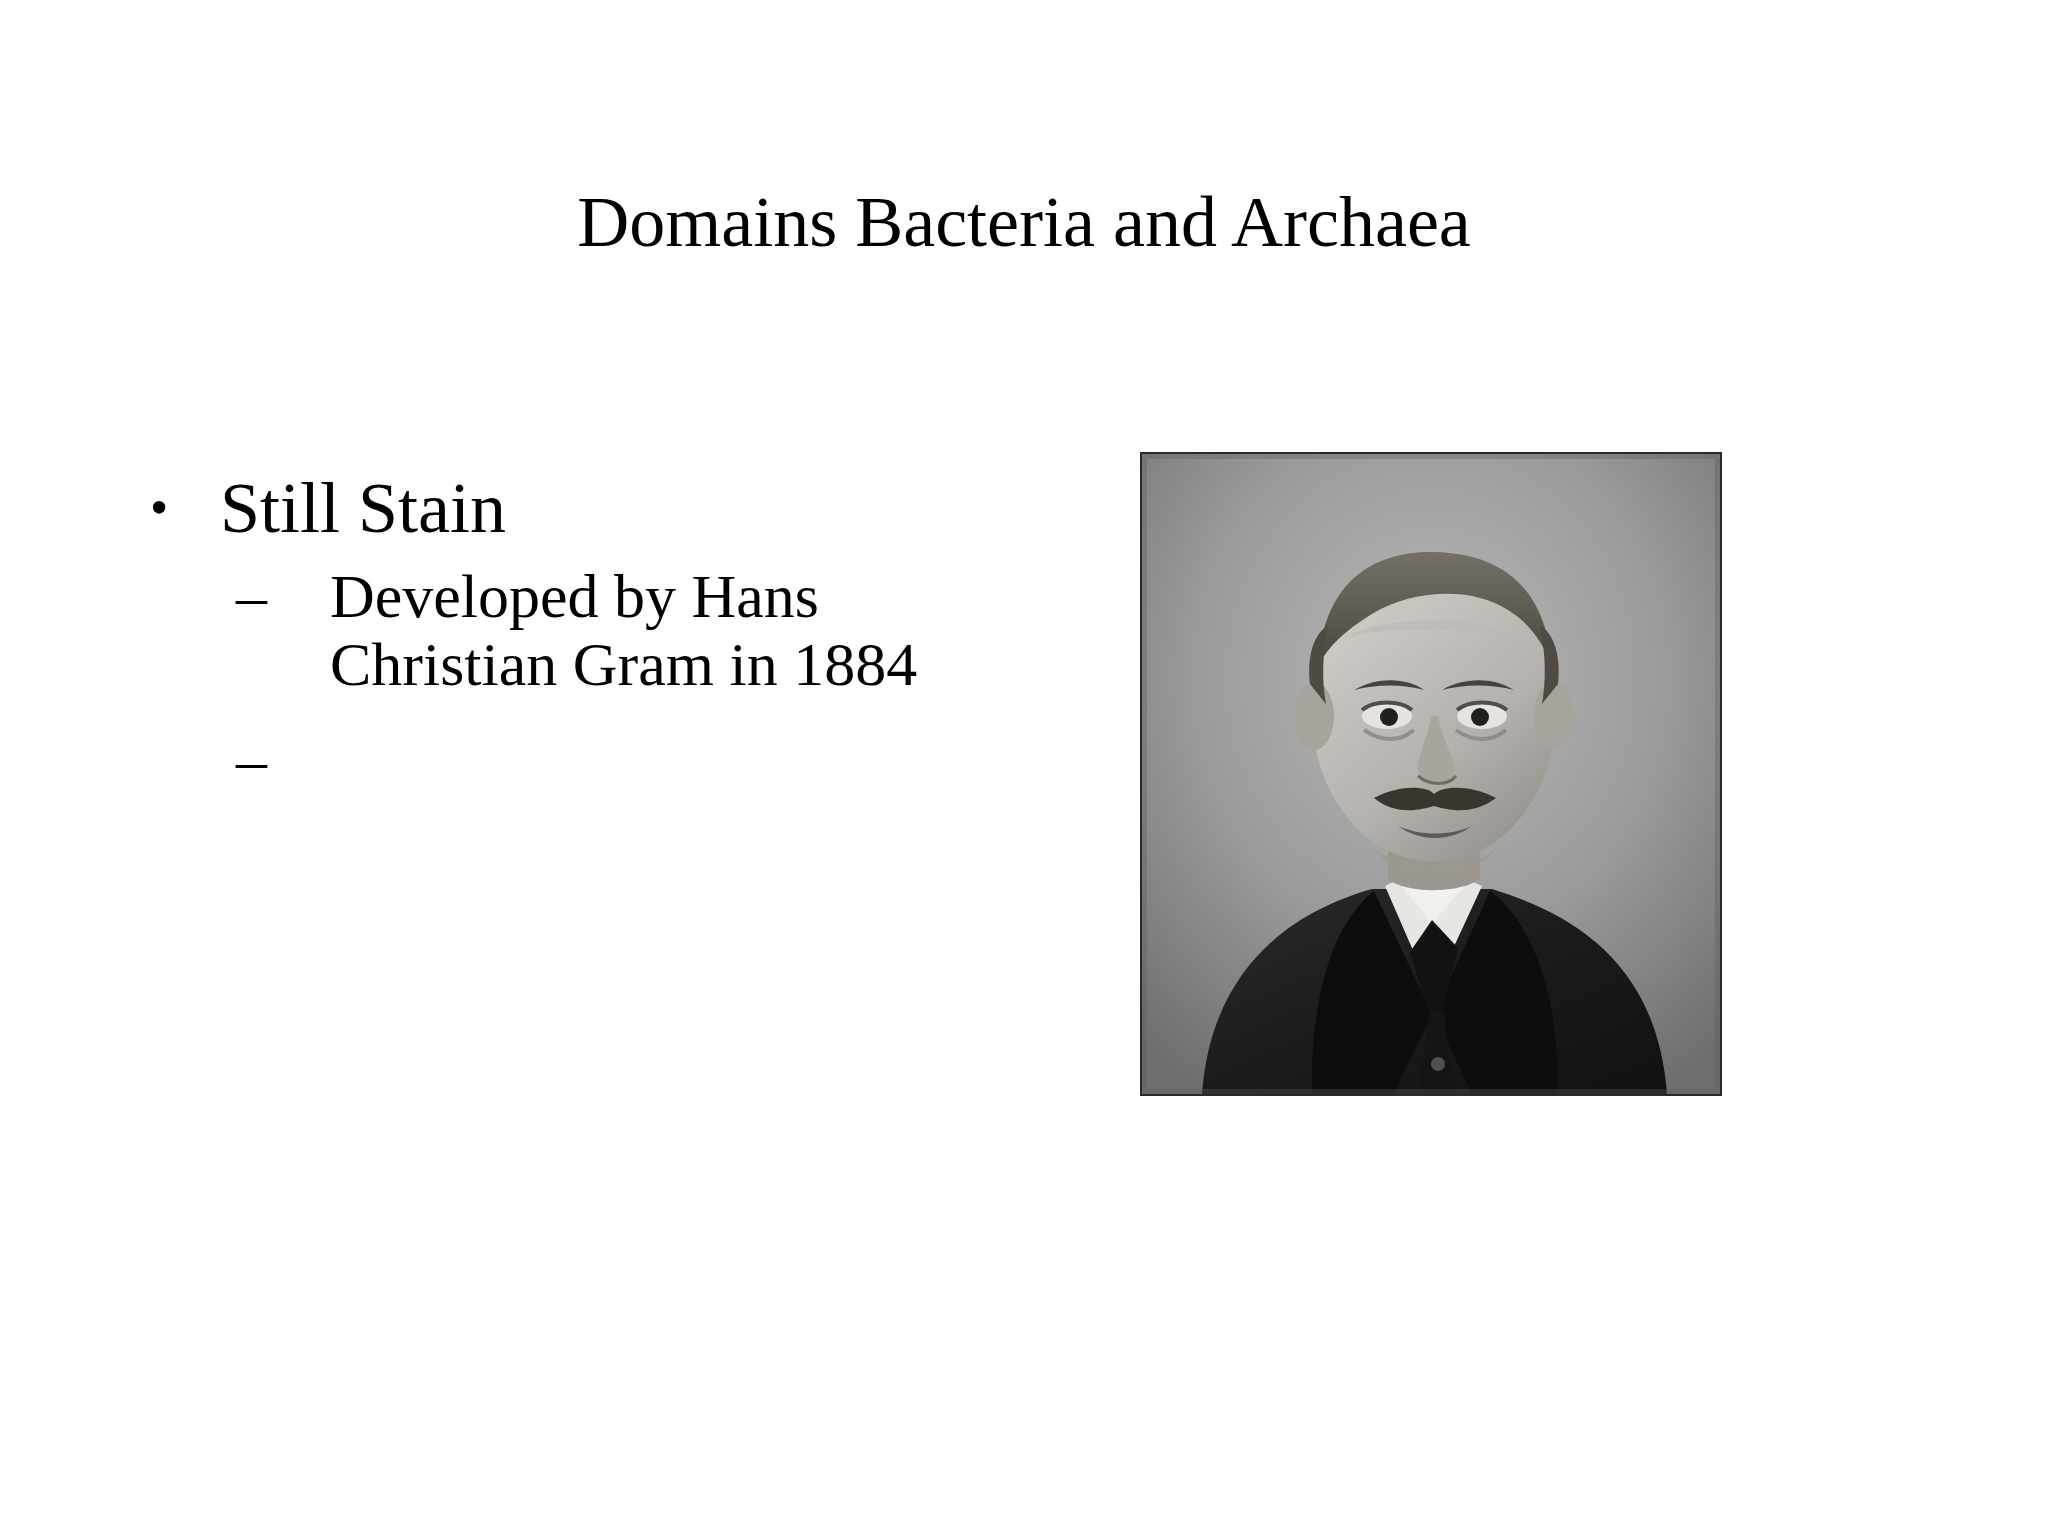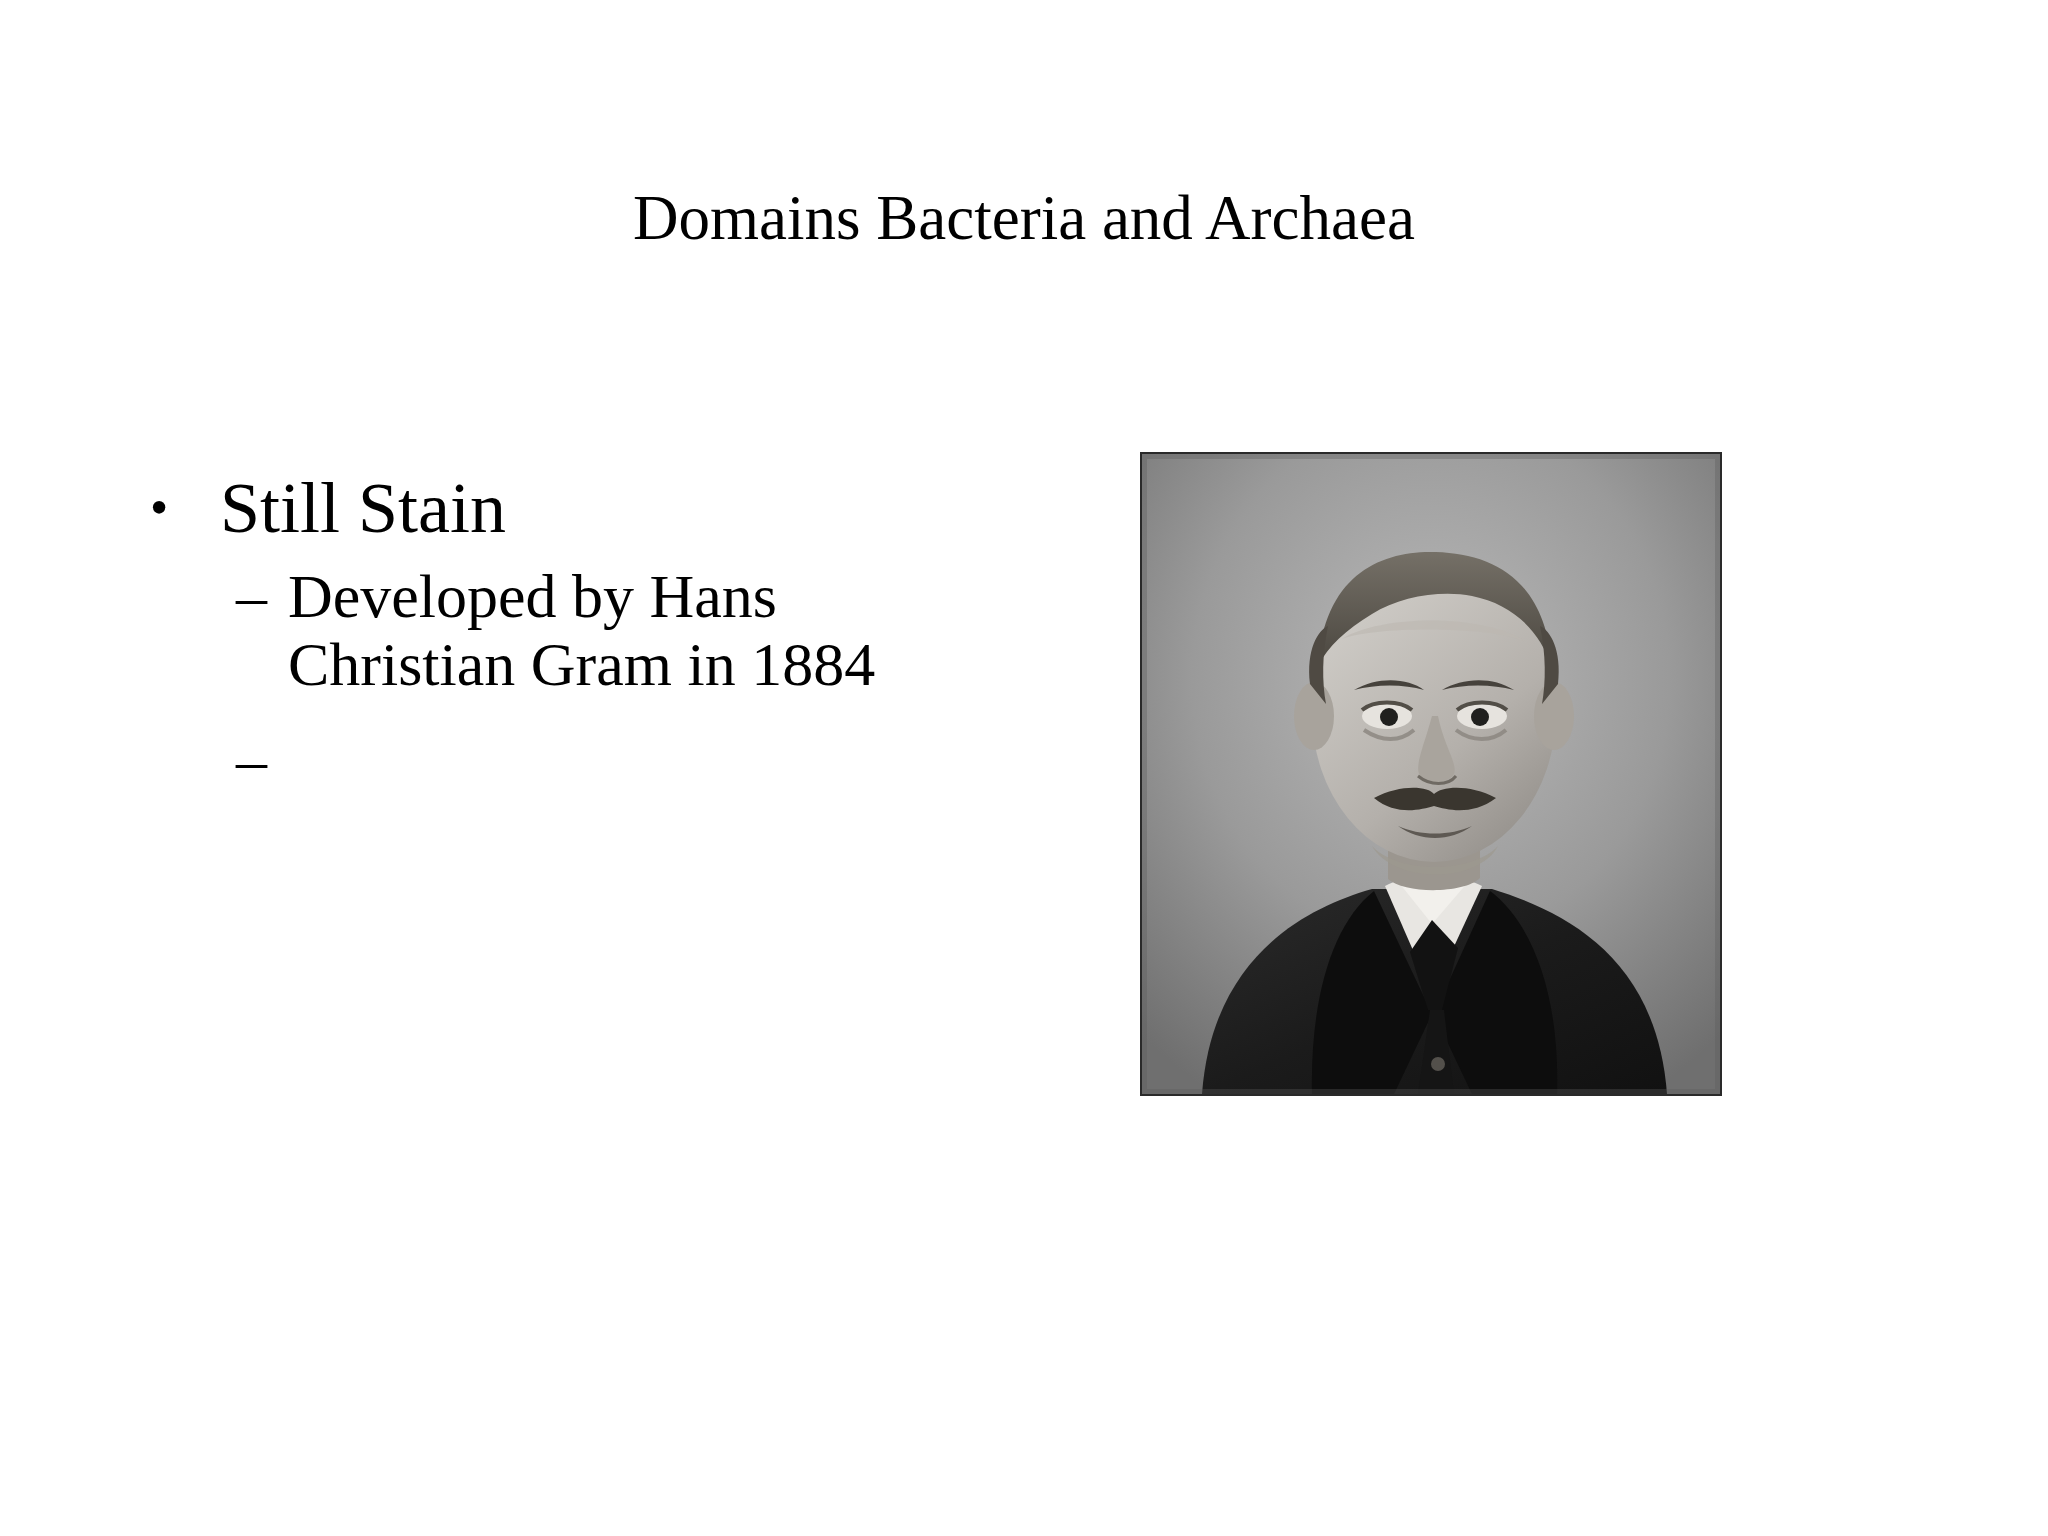--- a/index.html
+++ b/index.html
@@ -21,21 +21,21 @@
     height: 1536px;
     background: #ffffff;
   }
 
   .slide-title {
     position: absolute;
     top: 185px;
     left: 0;
     width: 2048px;
     text-align: center;
-    font-size: 63px;
+    font-size: 72px;
     line-height: 1.05;
     font-family: "Liberation Serif", serif;
     font-weight: normal;
     color: #000000;
     letter-spacing: 0px;
   }
 
   .body-column {
     position: absolute;
     top: 470px;
@@ -74,20 +74,21 @@
   }
   .bullet-l2 .marker {
     width: 52px;
     flex: 0 0 52px;
     font-size: 62px;
     line-height: 1.1;
   }
   .bullet-l2 .text {
     flex: 1;
     max-width: 620px;
+    margin-left: 42px;
   }
 
   .photo-frame {
     position: absolute;
     left: 1140px;
     top: 452px;
     width: 578px;
     height: 640px;
     border: 2px solid #2a2a2a;
     overflow: hidden;

